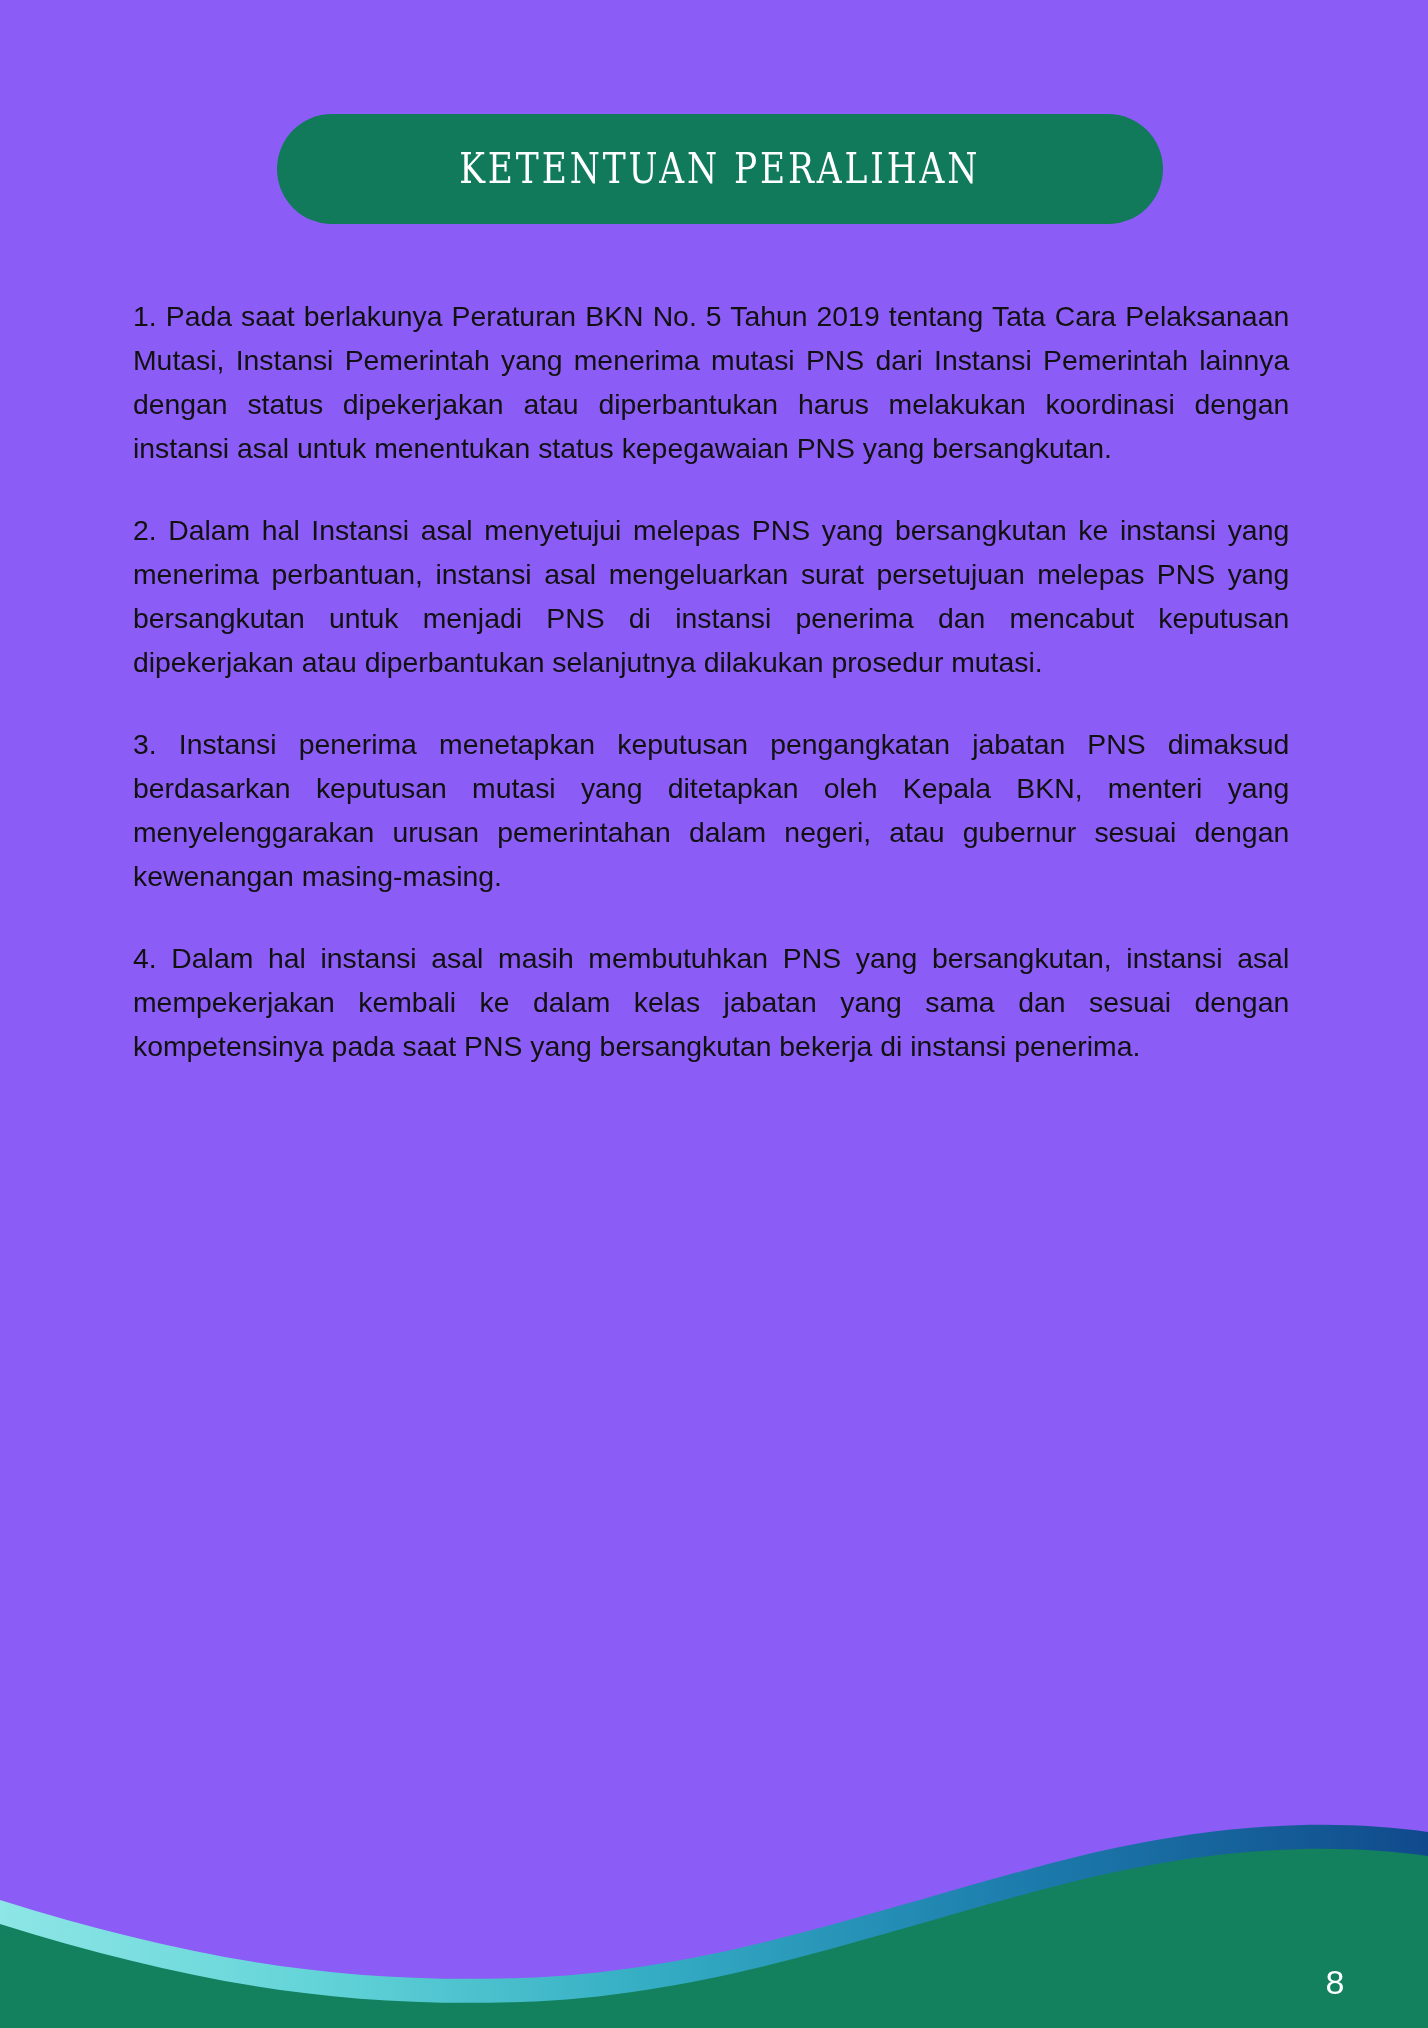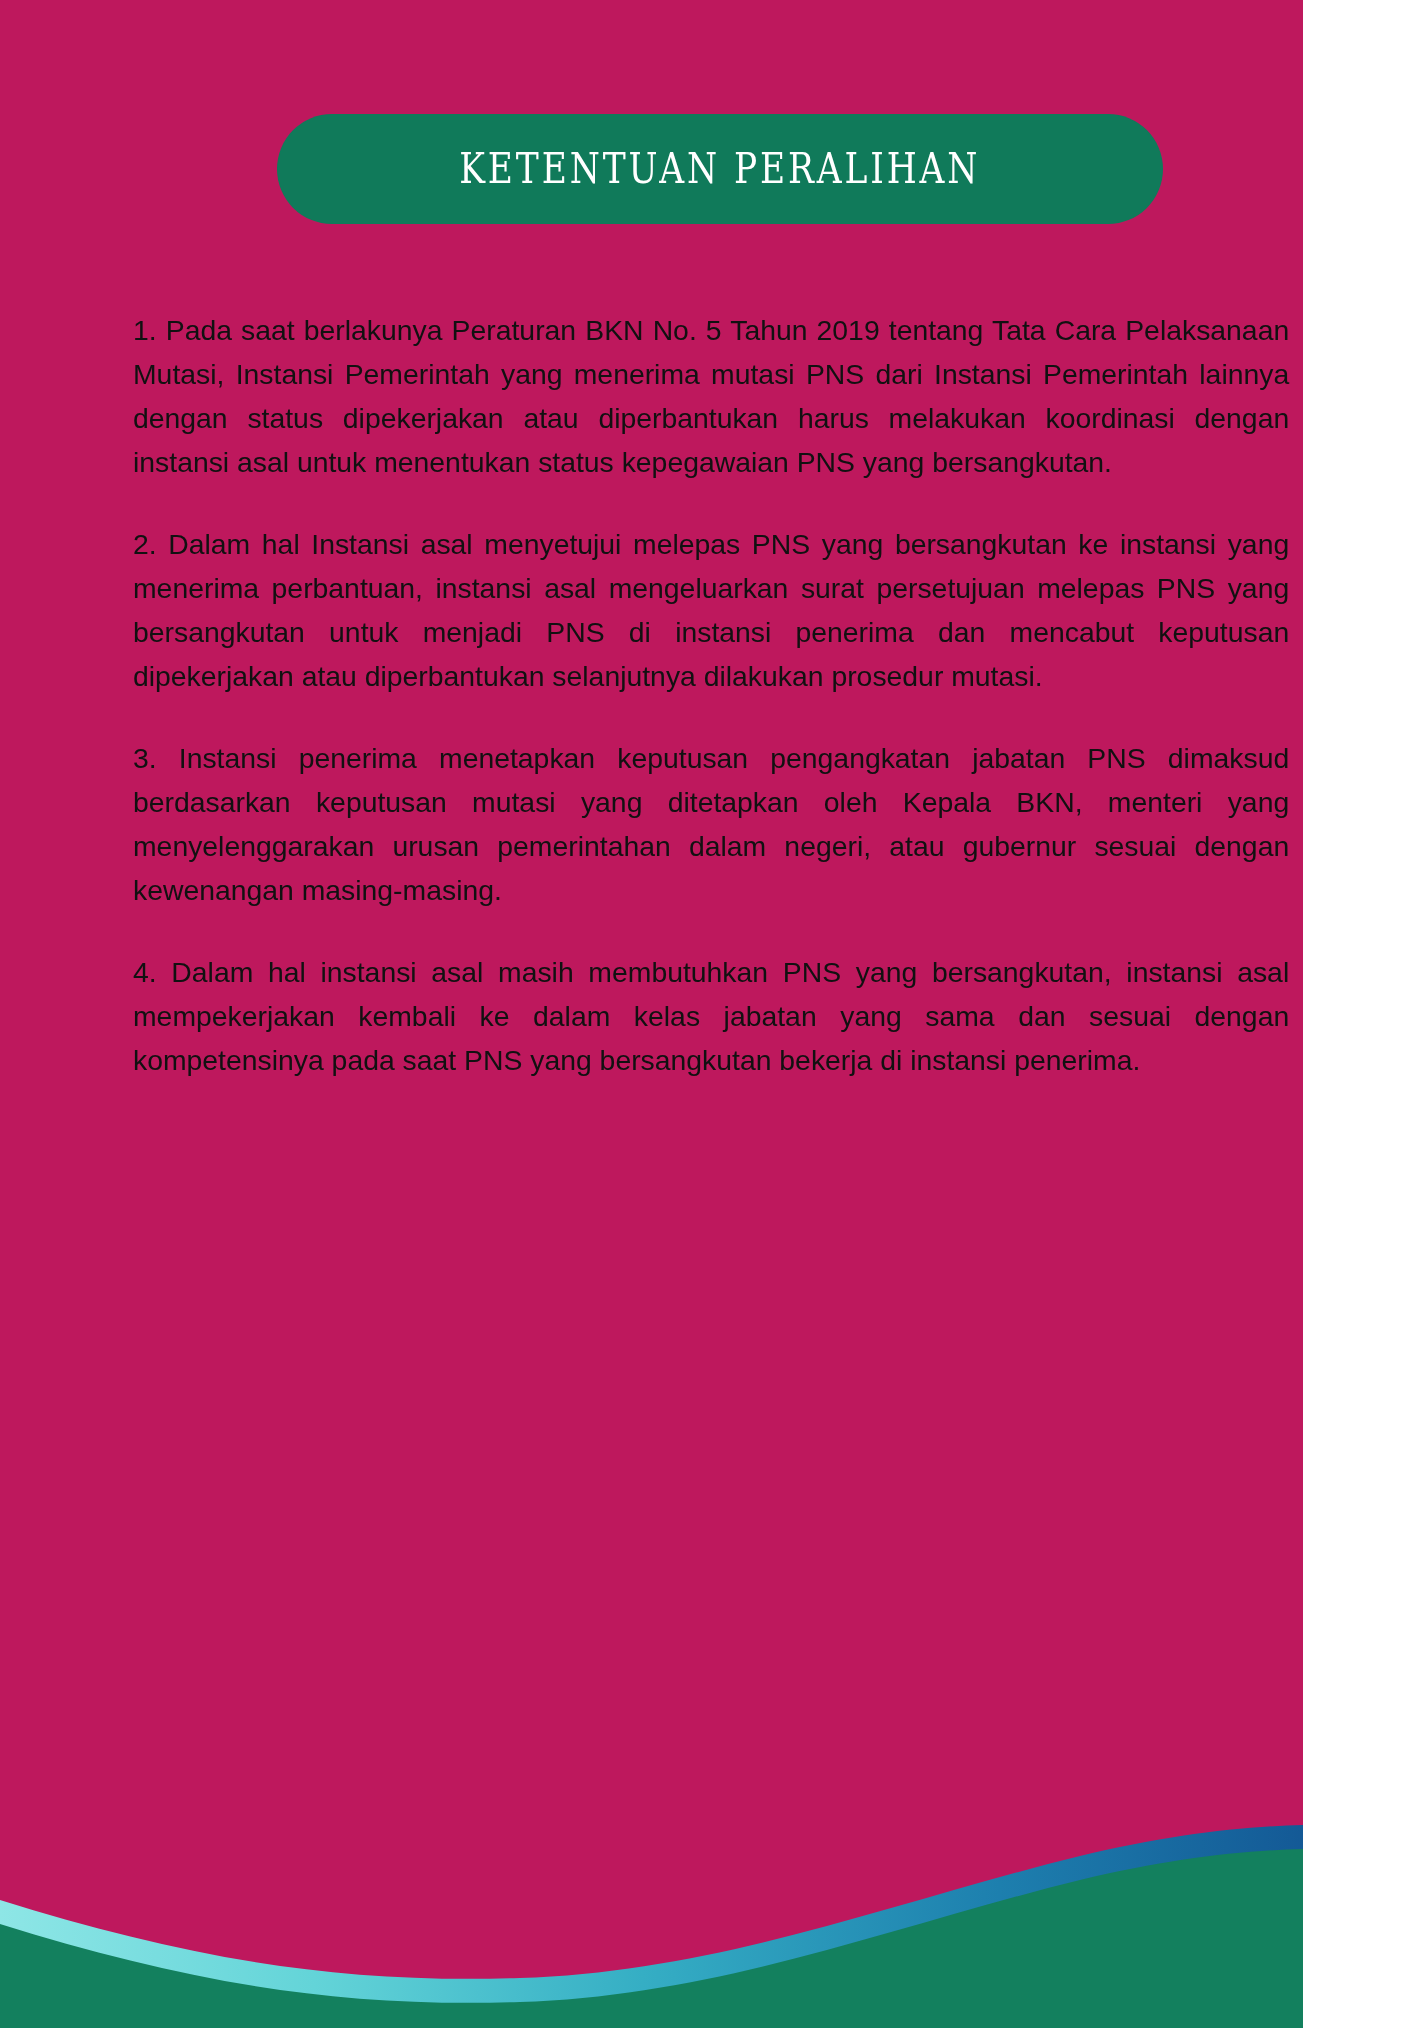--- a/index.html
+++ b/index.html
@@ -5,23 +5,23 @@
   html, body {
     margin: 0;
     padding: 0;
     background: #ffffff;
   }
   body {
     font-family: "Liberation Sans", sans-serif;
   }
   .page {
     position: relative;
-    width: 1303px;
+    width: 1428px;
     height: 2028px;
-    background: #be185d;
+    background: #8b5cf6;
     overflow: hidden;
   }
 
   
   .header-pill {
     position: absolute;
     left: 277px;
     top: 114px;
     width: 886px;
     height: 110px;
@@ -41,21 +41,21 @@
     line-height: 1;
     white-space: nowrap;
     transform: scaleX(0.82);
     transform-origin: center;
   }
 
   
   .content {
     position: absolute;
     left: 133px;
-    top: 308px;
+    top: 294px;
     width: 1162px;
   }
   .para {
     font-family: "Liberation Sans", sans-serif;
     font-size: 28.5px;
     line-height: 44px;
     color: #111111;
     text-align: justify;
     text-justify: inter-word;
     margin: 0 0 38px 0;

